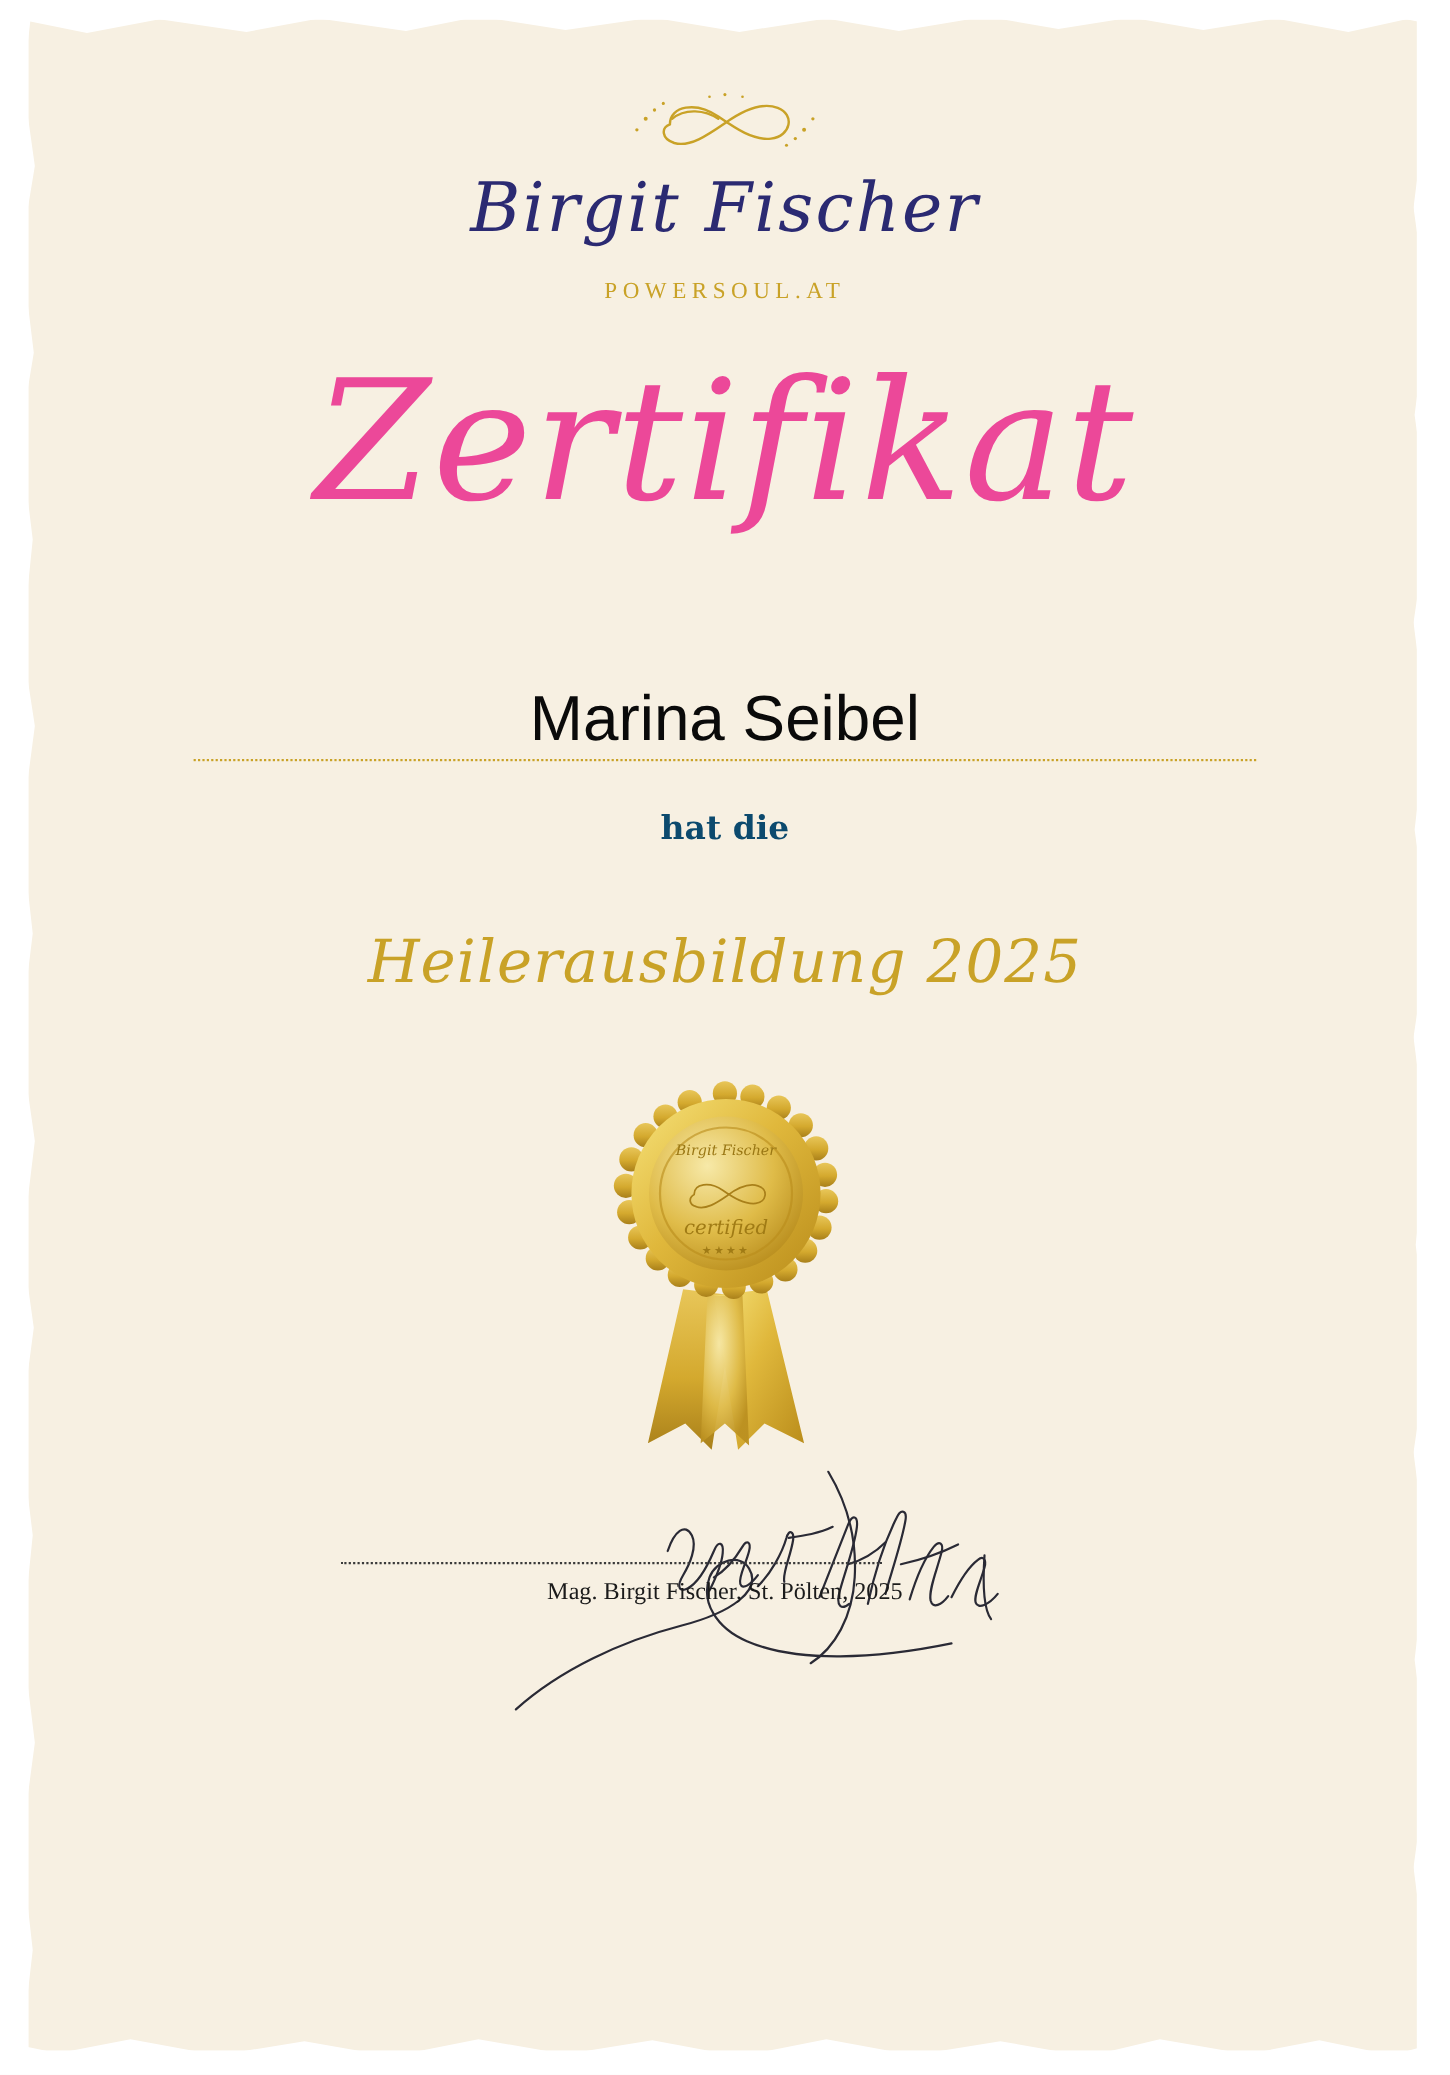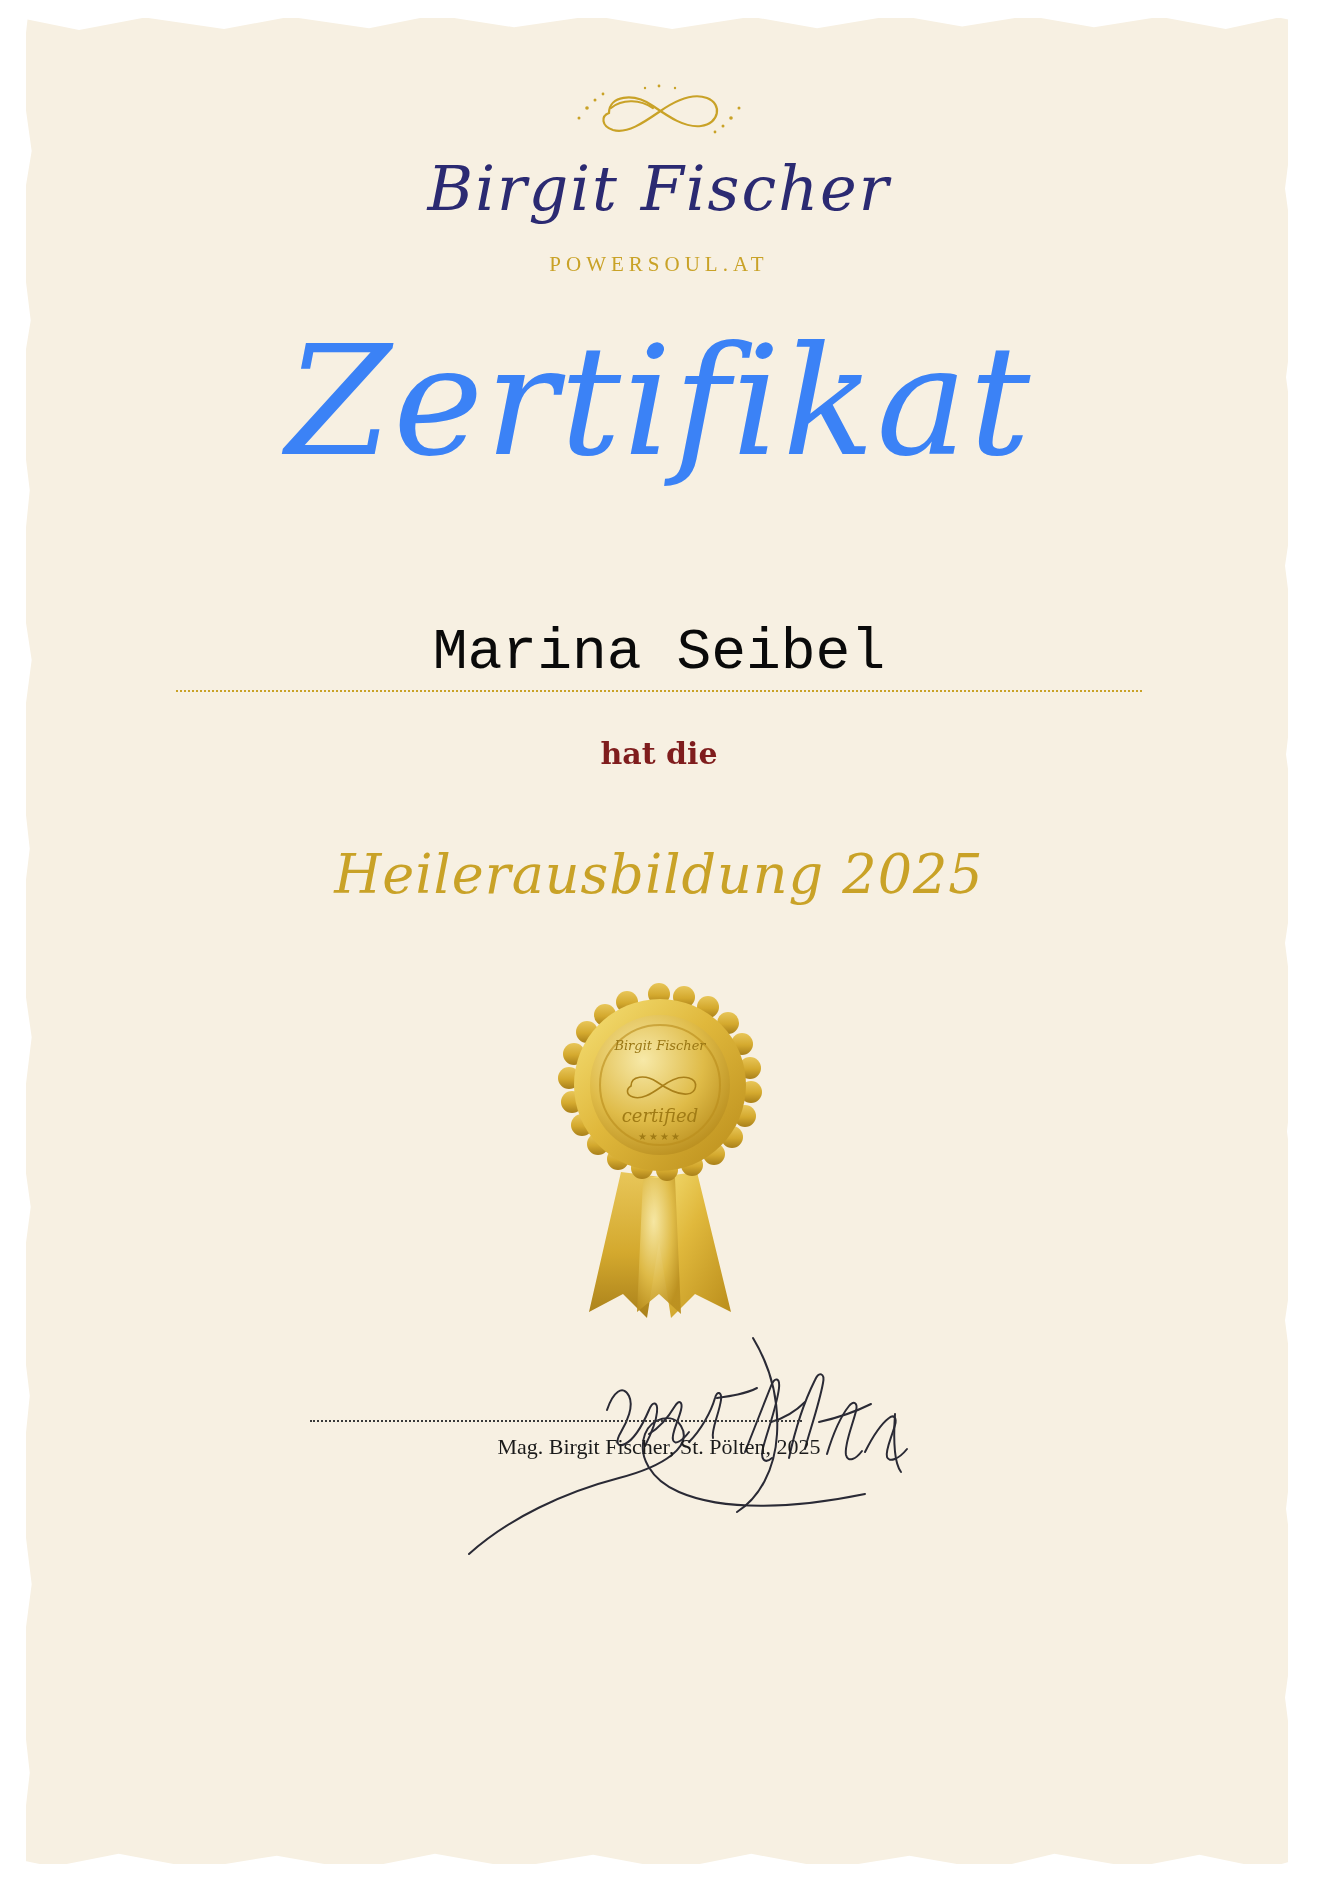--- a/index.html
+++ b/index.html
@@ -97,49 +97,49 @@
   }
 
   .cert-title {
     position: absolute;
     left: 0; right: 0;
     top: 322px;
     font-family: "DejaVu Serif", serif;
     font-style: italic;
     font-size: 152px;
     line-height: 1.05;
-    color: #3b82f6;
+    color: #ec4899;
     letter-spacing: 2px;
   }
 
   .recipient {
     position: absolute;
     left: 0; right: 0;
     top: 620px;
-    font-family: Liberation Mono, monospace;
+    font-family: Liberation Sans, sans-serif;
     font-size: 58px;
     color: #0a0a0a;
   }
   .recipient-rule {
     position: absolute;
     left: 176px;
     width: 966px;
     top: 690px;
     border-bottom: 2px dotted #c9a227;
     height: 0;
   }
 
   .line-hatdie {
     position: absolute;
     left: 0; right: 0;
     top: 736px;
     font-family: "DejaVu Serif", serif;
     font-weight: bold;
     font-size: 30px;
-    color: #7f1d1d;
+    color: #0c4a6e;
   }
 
   .course-name {
     position: absolute;
     left: 0; right: 0;
     top: 806px;
     font-family: "DejaVu Serif", serif;
     font-style: italic;
     font-size: 54px;
     color: #c9a227;

